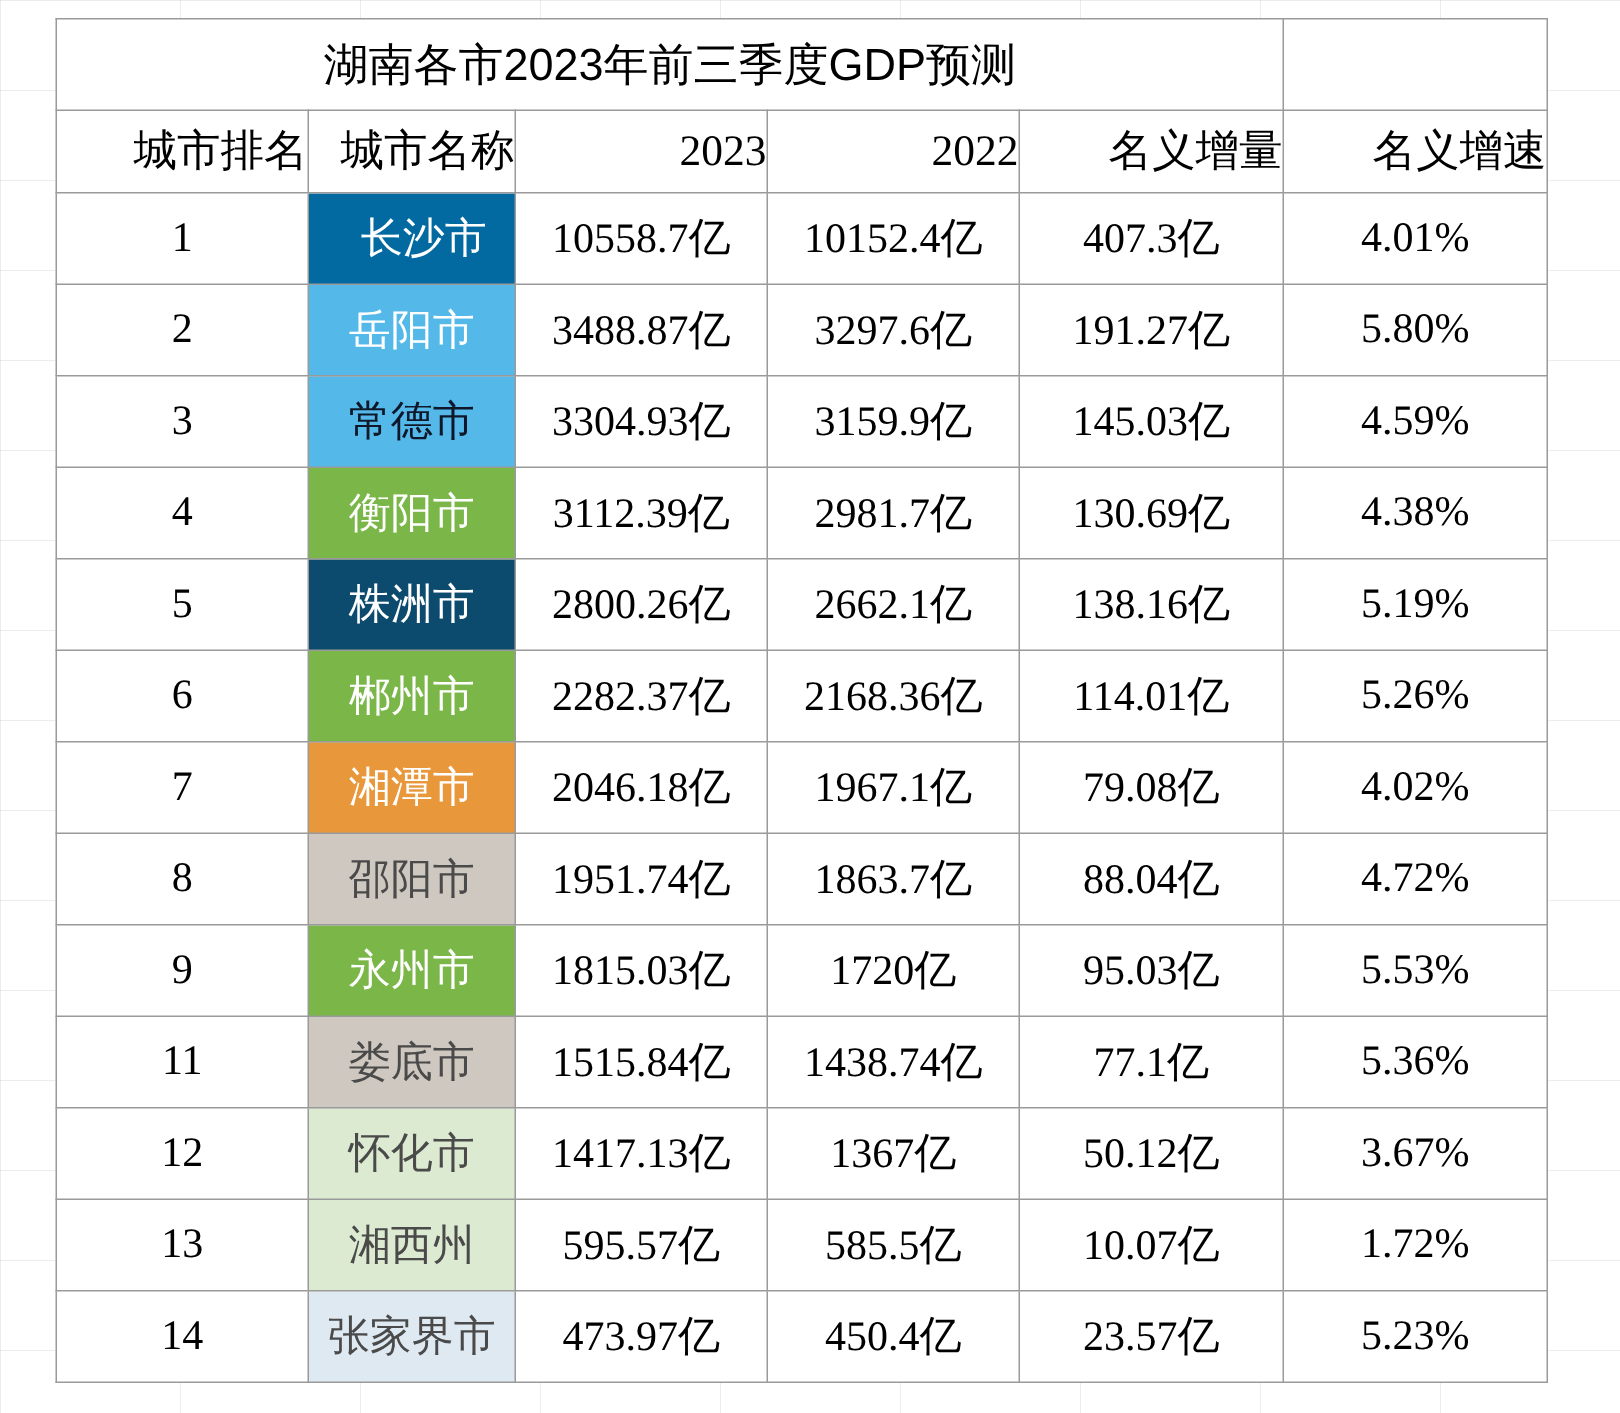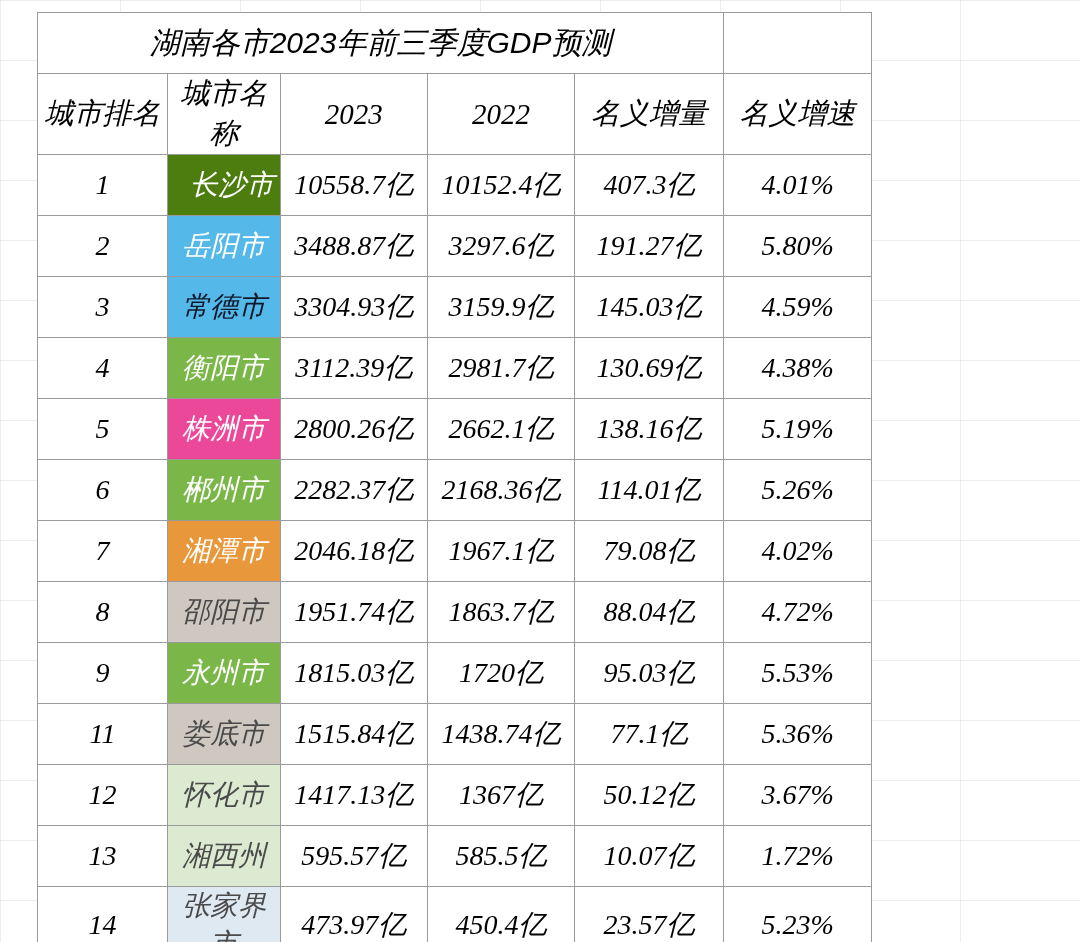--- a/index.html
+++ b/index.html
@@ -8,24 +8,23 @@
   }
   body {
     width: 1080px;
     height: 942px;
     background: #ffffff;
     font-family: "Liberation Serif", serif;
     overflow: hidden;
   }
   .sheet {
     position: relative;
-    width: 872px;
+    width: 1080px;
     height: 942px;
     background: #ffffff;
-    font-style: italic;
   }
   
   .bg-grid {
     position: absolute;
     left: 0; top: 0;
     width: 1080px; height: 942px;
     background-image:
       linear-gradient(to right, rgba(0,0,0,0.07) 1px, transparent 1px),
       linear-gradient(to bottom, rgba(0,0,0,0.07) 1px, transparent 1px);
     background-size: 120px 60px;
@@ -65,20 +64,21 @@
     letter-spacing: 0px;
     color: #000000;
   }
   .title-blank {
     background: #ffffff;
   }
   tr.head-row td {
     height: 54px;
     font-size: 29px;
     font-family: "Liberation Sans", sans-serif;
+    text-align: right;
   }
   tr.head-row td.num-head {
     font-family: "Liberation Serif", serif;
     font-size: 29px;
   }
   tr.data-row td {
     height: 60px;
     font-size: 28px;
   }
   td.rank {
@@ -118,21 +118,21 @@
       <tr class="head-row">
         <td>城市排名</td>
         <td>城市名称</td>
         <td class="num-head">2023</td>
         <td class="num-head">2022</td>
         <td>名义增量</td>
         <td>名义增速</td>
       </tr>
     <tr class="data-row">
           <td class="rank">1</td>
-          <td class="city" style="background: #4d7c0f; color: rgb(255, 255, 255); padding-left: 16px;">长沙市</td>
+          <td class="city" style="background: #0369a1; color: rgb(255, 255, 255); padding-left: 16px;">长沙市</td>
           <td class="num">10558.7亿</td>
           <td class="num">10152.4亿</td>
           <td class="num">407.3亿</td>
           <td class="num">4.01%</td>
         </tr>
         <tr class="data-row">
           <td class="rank">2</td>
           <td class="city" style="background: rgb(84, 185, 232); color: rgb(255, 255, 255);">岳阳市</td>
           <td class="num">3488.87亿</td>
           <td class="num">3297.6亿</td>
@@ -150,21 +150,21 @@
         <tr class="data-row">
           <td class="rank">4</td>
           <td class="city" style="background: rgb(122, 182, 72); color: rgb(255, 255, 255);">衡阳市</td>
           <td class="num">3112.39亿</td>
           <td class="num">2981.7亿</td>
           <td class="num">130.69亿</td>
           <td class="num">4.38%</td>
         </tr>
         <tr class="data-row">
           <td class="rank">5</td>
-          <td class="city" style="background: #ec4899; color: rgb(255, 255, 255);">株洲市</td>
+          <td class="city" style="background: #0c4a6e; color: rgb(255, 255, 255);">株洲市</td>
           <td class="num">2800.26亿</td>
           <td class="num">2662.1亿</td>
           <td class="num">138.16亿</td>
           <td class="num">5.19%</td>
         </tr>
         <tr class="data-row">
           <td class="rank">6</td>
           <td class="city" style="background: rgb(122, 182, 72); color: rgb(255, 255, 255);">郴州市</td>
           <td class="num">2282.37亿</td>
           <td class="num">2168.36亿</td>

